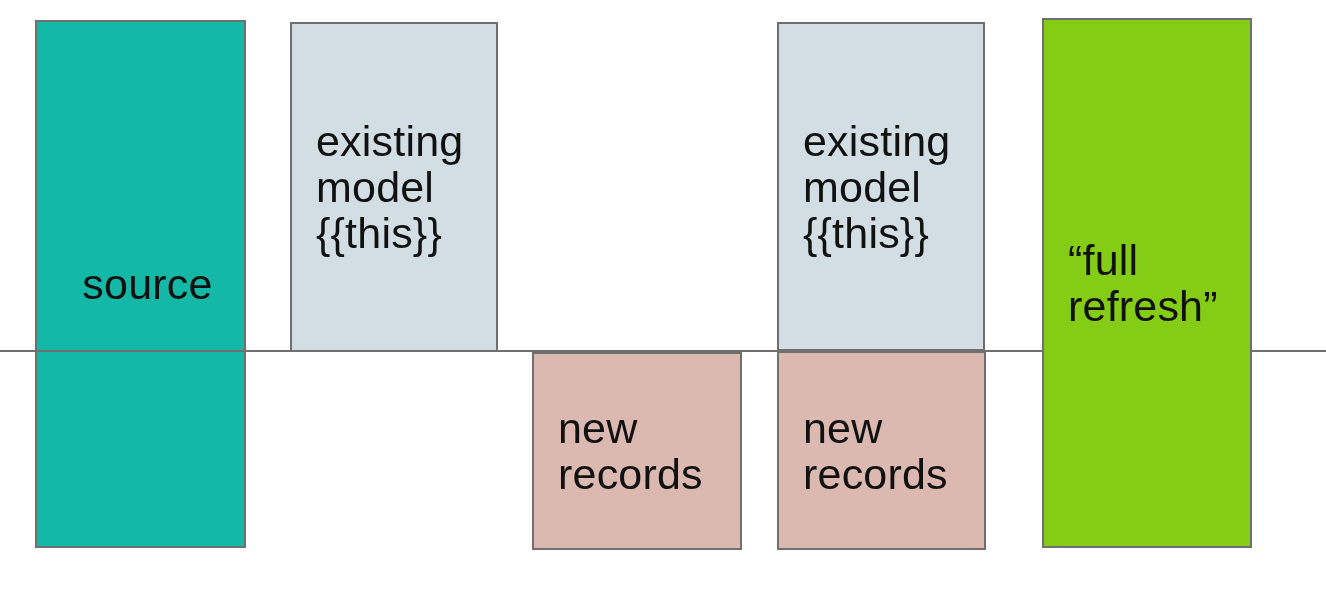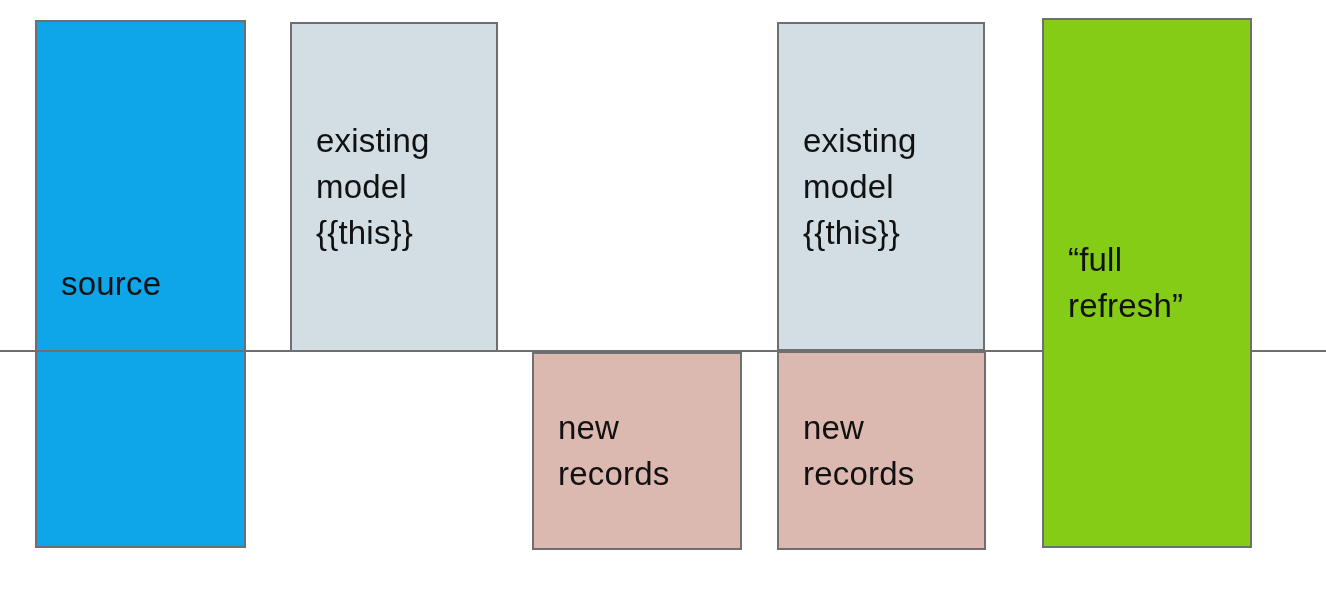--- a/index.html
+++ b/index.html
@@ -29,42 +29,42 @@
     box-sizing: border-box;
     border: 2px solid #6f6f6f;
     display: flex;
     align-items: center;
     z-index: 2;
   }
   .box .label {
     display: block;
     padding-left: 24px;
     padding-right: 10px;
-    font-size: 33px;
+    font-size: 43px;
     line-height: 46px;
     color: #111111;
     letter-spacing: 0.2px;
     word-spacing: 1px;
   }
   
   .pos-source          { left: 35px;   top: 20px;  width: 211px; height: 528px; z-index: 0; }
   .pos-existing-1      { left: 290px;  top: 22px;  width: 208px; height: 330px; }
   .pos-new-records-1   { left: 532px;  top: 352px; width: 210px; height: 198px; }
   .pos-existing-2      { left: 777px;  top: 22px;  width: 208px; height: 329px; }
   .pos-new-records-2   { left: 777px;  top: 351px; width: 209px; height: 199px; }
   .pos-full-refresh    { left: 1042px; top: 18px;  width: 210px; height: 530px; }
 </style>
 </head>
 <body>
 
 <div id="canvas">
 
   <div class="hline" style="background-color: rgb(111, 111, 111);"></div>
 
-  <div class="box pos-source" style="background-color: #0ea5e9;">
+  <div class="box pos-source" style="background-color: #14b8a6; justify-content: center;">
     <span class="label">source</span>
   </div>
 
   <div class="box pos-existing-1" style="background-color: rgb(210, 222, 227);">
     <span class="label">existing model {{this}}</span>
   </div>
 
   <div class="box pos-new-records-1" style="background-color: rgb(220, 185, 176);">
     <span class="label">new records</span>
   </div>

